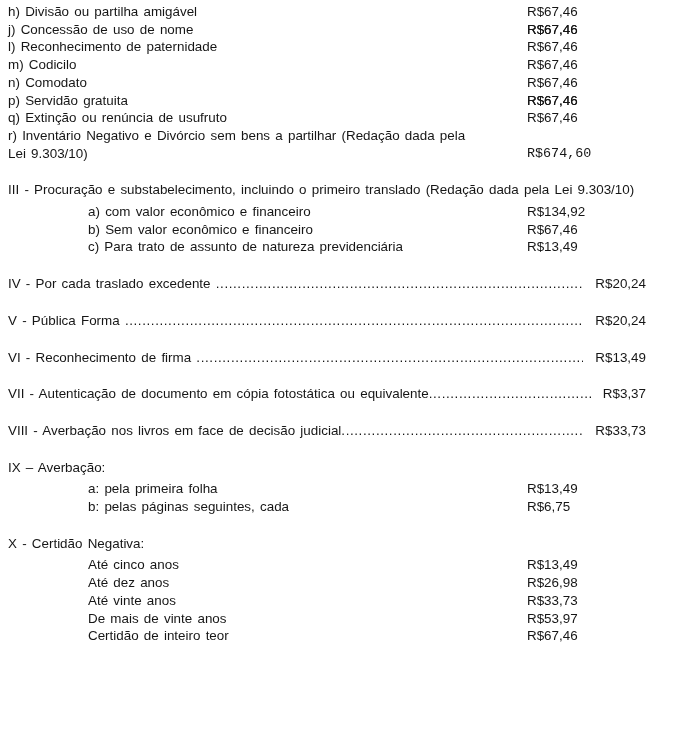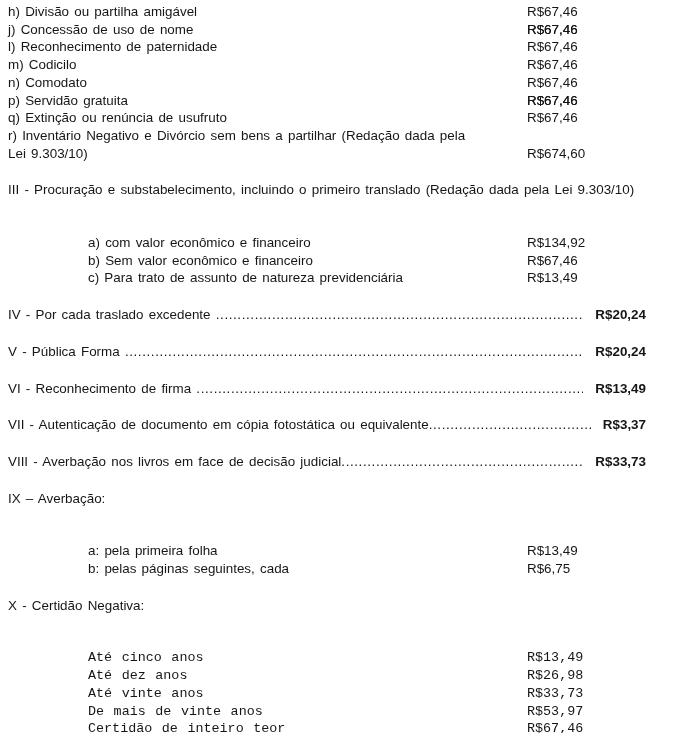--- a/index.html
+++ b/index.html
@@ -7,46 +7,46 @@
     width:679px;height:733px;overflow:hidden;
     font-family:"Liberation Sans","DejaVu Sans",sans-serif;
     font-size:13.4px;line-height:17.7px;color:#161616;
     word-spacing:1.5px;
   }
   .doc{
     box-sizing:border-box;width:648px;
     padding:3px 2px 0 8px;
   }
   .doc-heading{white-space:nowrap;margin-top:19px;}
-  .fee-block{margin-top:35px;}
+  .fee-block{margin-top:4px;}
   .fee-line-dotted{display:flex;align-items:baseline;margin-top:19px;}
   .doc > :first-child{margin-top:0;}
   .fee-row{position:relative;white-space:nowrap;}
   .fee-label{white-space:pre;}
   .fee-value{position:absolute;top:0;white-space:nowrap;}
   .dotted-label{white-space:pre;flex:0 0 auto;}
   .dot-leader{flex:1 1 auto;overflow:hidden;white-space:nowrap;letter-spacing:0.6px;}
-  .dotted-value{flex:0 0 auto;margin-left:12px;white-space:nowrap;font-weight:bold;}
+  .dotted-value{flex:0 0 auto;margin-left:12px;white-space:nowrap;}
 </style>
 </head>
 <body>
 
 <main class="doc">
     <div class="fee-block" style="padding-left: 0px;">
       <div class="fee-row"><span class="fee-label">h) Divisão ou partilha amigável</span><span class="fee-value" style="left: 519px;">R$67,46</span></div>
       <div class="fee-row"><span class="fee-value" style="left: 519px;">R$67,46</span></div>
       <div class="fee-row"><span class="fee-label">j) Concessão de uso de nome</span><span class="fee-value" style="left: 519px;">R$67,46</span></div>
       <div class="fee-row"><span class="fee-label">l) Reconhecimento de paternidade</span><span class="fee-value" style="left: 519px;">R$67,46</span></div>
       <div class="fee-row"><span class="fee-label">m) Codicilo</span><span class="fee-value" style="left: 519px;">R$67,46</span></div>
       <div class="fee-row"><span class="fee-label">n) Comodato</span><span class="fee-value" style="left: 519px;">R$67,46</span></div>
       <div class="fee-row"><span class="fee-value" style="left: 519px;">R$67,46</span></div>
       <div class="fee-row"><span class="fee-label">p) Servidão gratuita</span><span class="fee-value" style="left: 519px;">R$67,46</span></div>
       <div class="fee-row"><span class="fee-label">q) Extinção ou renúncia de usufruto</span><span class="fee-value" style="left: 519px;">R$67,46</span></div>
       <div class="fee-row"><span class="fee-label">r) Inventário Negativo e Divórcio sem bens a partilhar (Redação dada pela</span><span class="fee-value" style="left: 519px;"></span></div>
-      <div class="fee-row"><span class="fee-label">Lei 9.303/10)</span><span class="fee-value" style="left: 519px;">R$674,60</span></div>
+      <div class="fee-row"><span class="fee-label">Lei 9.303/10)</span><span class="fee-value" style="left: 519px; font-family: Liberation Mono, monospace;">R$674,60</span></div>
     </div>
     <div class="doc-heading">III - Procuração e substabelecimento, incluindo o primeiro translado (Redação dada pela Lei 9.303/10)</div>
     <div class="fee-block" style="padding-left: 80px;">
       <div class="fee-row"><span class="fee-label">a) com valor econômico e financeiro</span><span class="fee-value" style="left: 439px;">R$134,92</span></div>
       <div class="fee-row"><span class="fee-label">b) Sem valor econômico e financeiro</span><span class="fee-value" style="left: 439px;">R$67,46</span></div>
       <div class="fee-row"><span class="fee-label">c) Para trato de assunto de natureza previdenciária</span><span class="fee-value" style="left: 439px;">R$13,49</span></div>
     </div>
     <div class="fee-line-dotted">
       <span class="dotted-label">IV - Por cada traslado excedente </span>
       <span class="dot-leader">........................................................................................................................................................................................................</span>
@@ -71,20 +71,20 @@
       <span class="dotted-label">VIII - Averbação nos livros em face de decisão judicial</span>
       <span class="dot-leader">........................................................................................................................................................................................................</span>
       <span class="dotted-value">R$33,73</span>
     </div>
     <div class="doc-heading">IX – Averbação:</div>
     <div class="fee-block" style="padding-left: 80px;">
       <div class="fee-row"><span class="fee-label">a: pela primeira folha</span><span class="fee-value" style="left: 439px;">R$13,49</span></div>
       <div class="fee-row"><span class="fee-label">b: pelas páginas seguintes, cada</span><span class="fee-value" style="left: 439px; text-align: center;">R$6,75</span></div>
     </div>
     <div class="doc-heading">X - Certidão Negativa:</div>
-    <div class="fee-block" style="padding-left: 80px; font-family: Liberation Mono, monospace;">
+    <div class="fee-block" style="padding-left: 80px;">
       <div class="fee-row"><span class="fee-label">Até cinco anos</span><span class="fee-value" style="left: 439px;">R$13,49</span></div>
       <div class="fee-row"><span class="fee-label">Até dez anos</span><span class="fee-value" style="left: 439px;">R$26,98</span></div>
       <div class="fee-row"><span class="fee-label">Até vinte anos</span><span class="fee-value" style="left: 439px;">R$33,73</span></div>
       <div class="fee-row"><span class="fee-label">De mais de vinte anos</span><span class="fee-value" style="left: 439px;">R$53,97</span></div>
       <div class="fee-row"><span class="fee-label">Certidão de inteiro teor</span><span class="fee-value" style="left: 439px;">R$67,46</span></div>
     </div>
   </main>
 
 </body></html>

